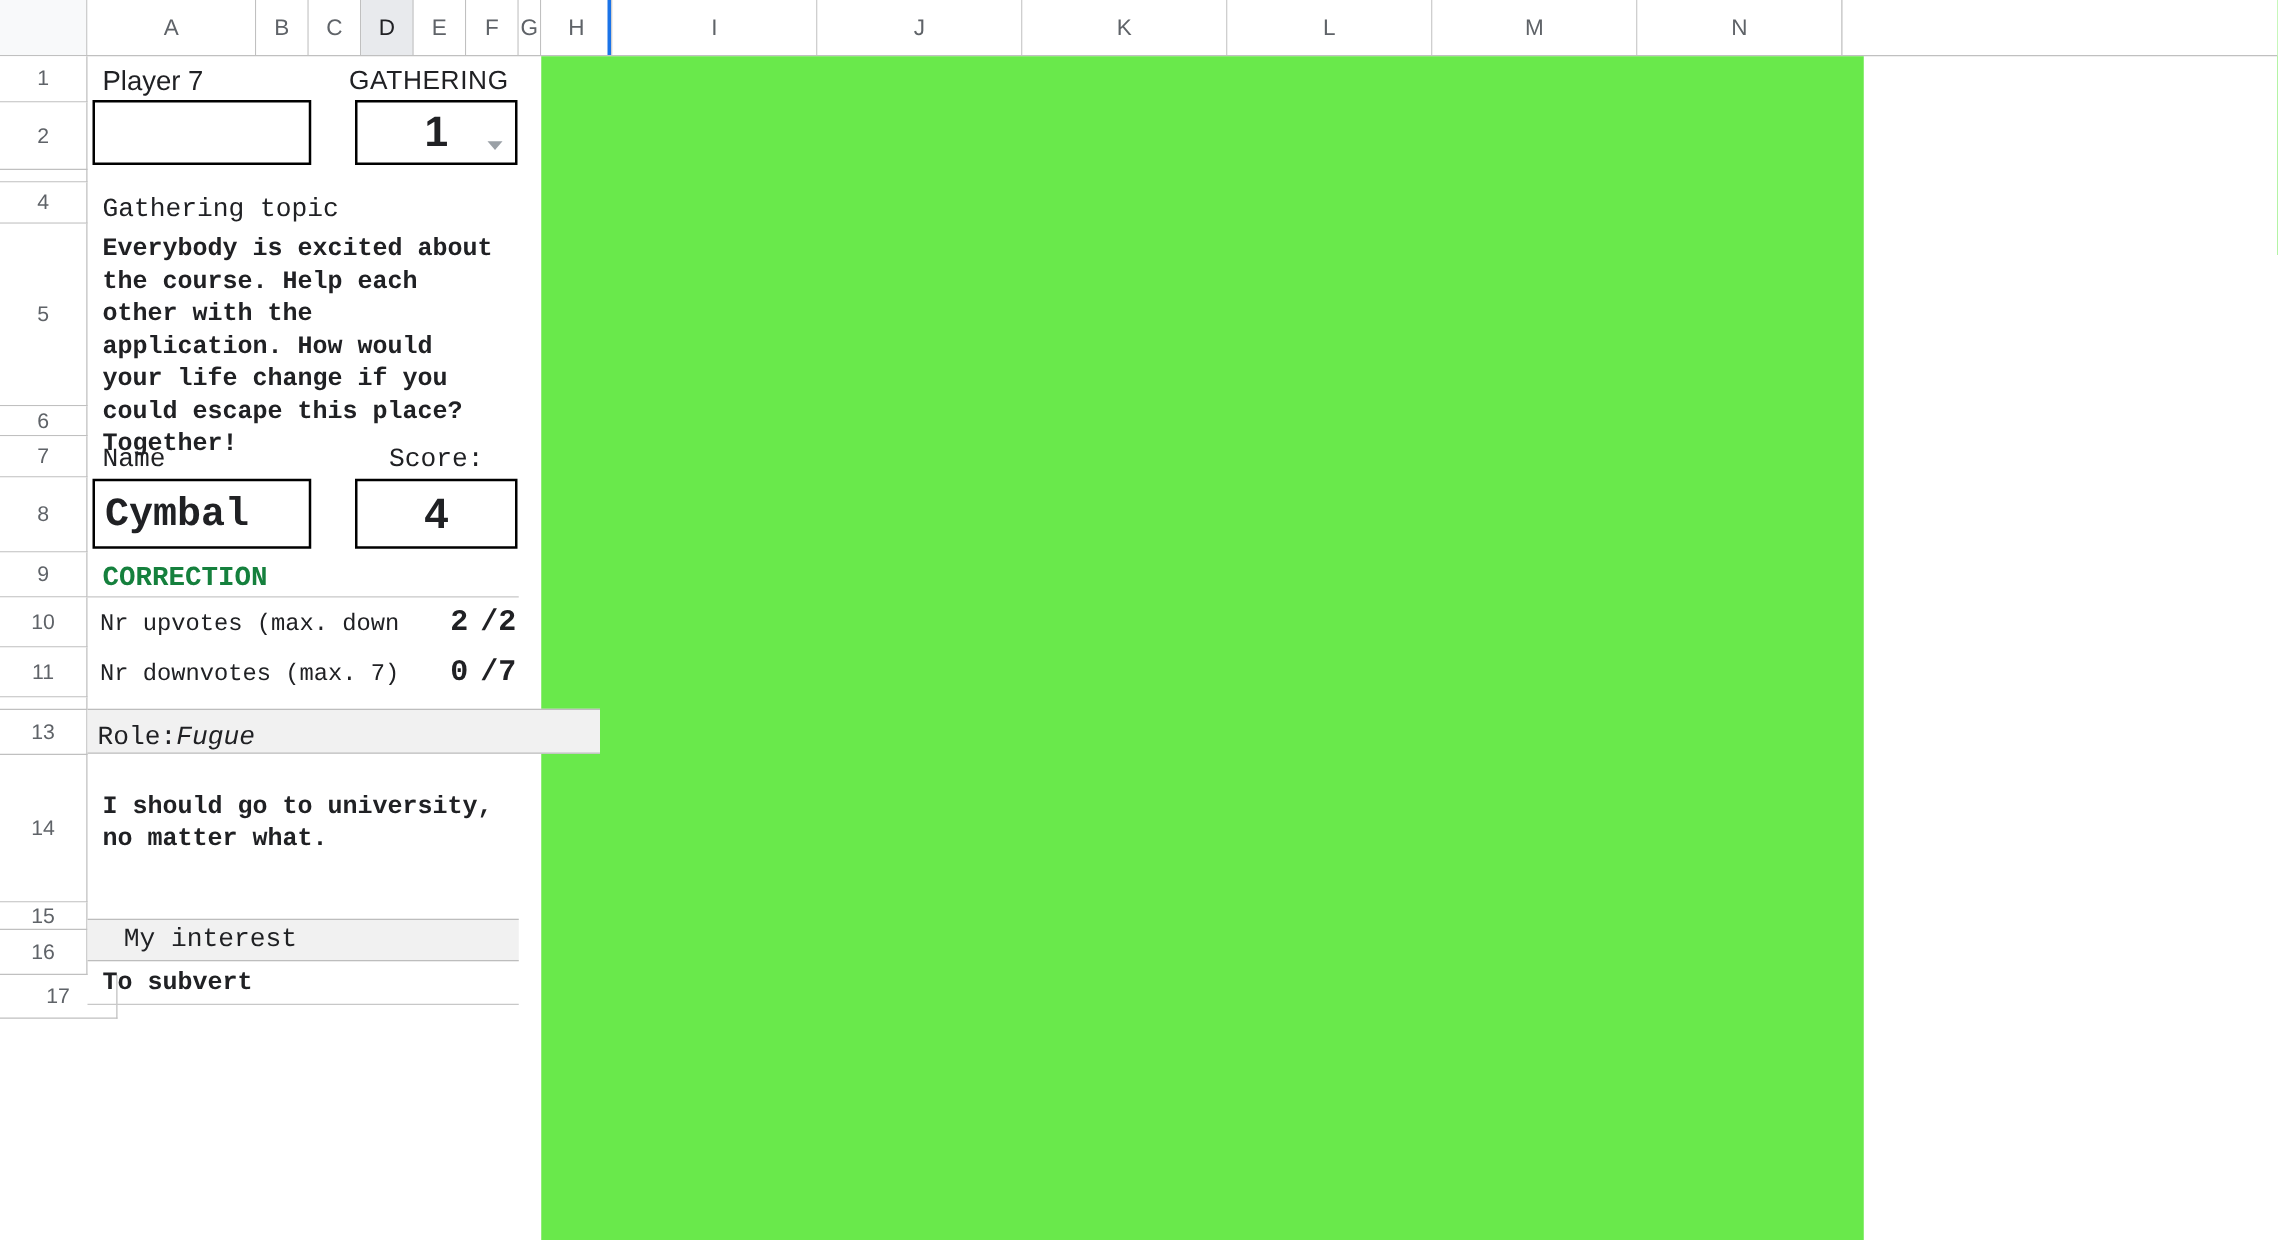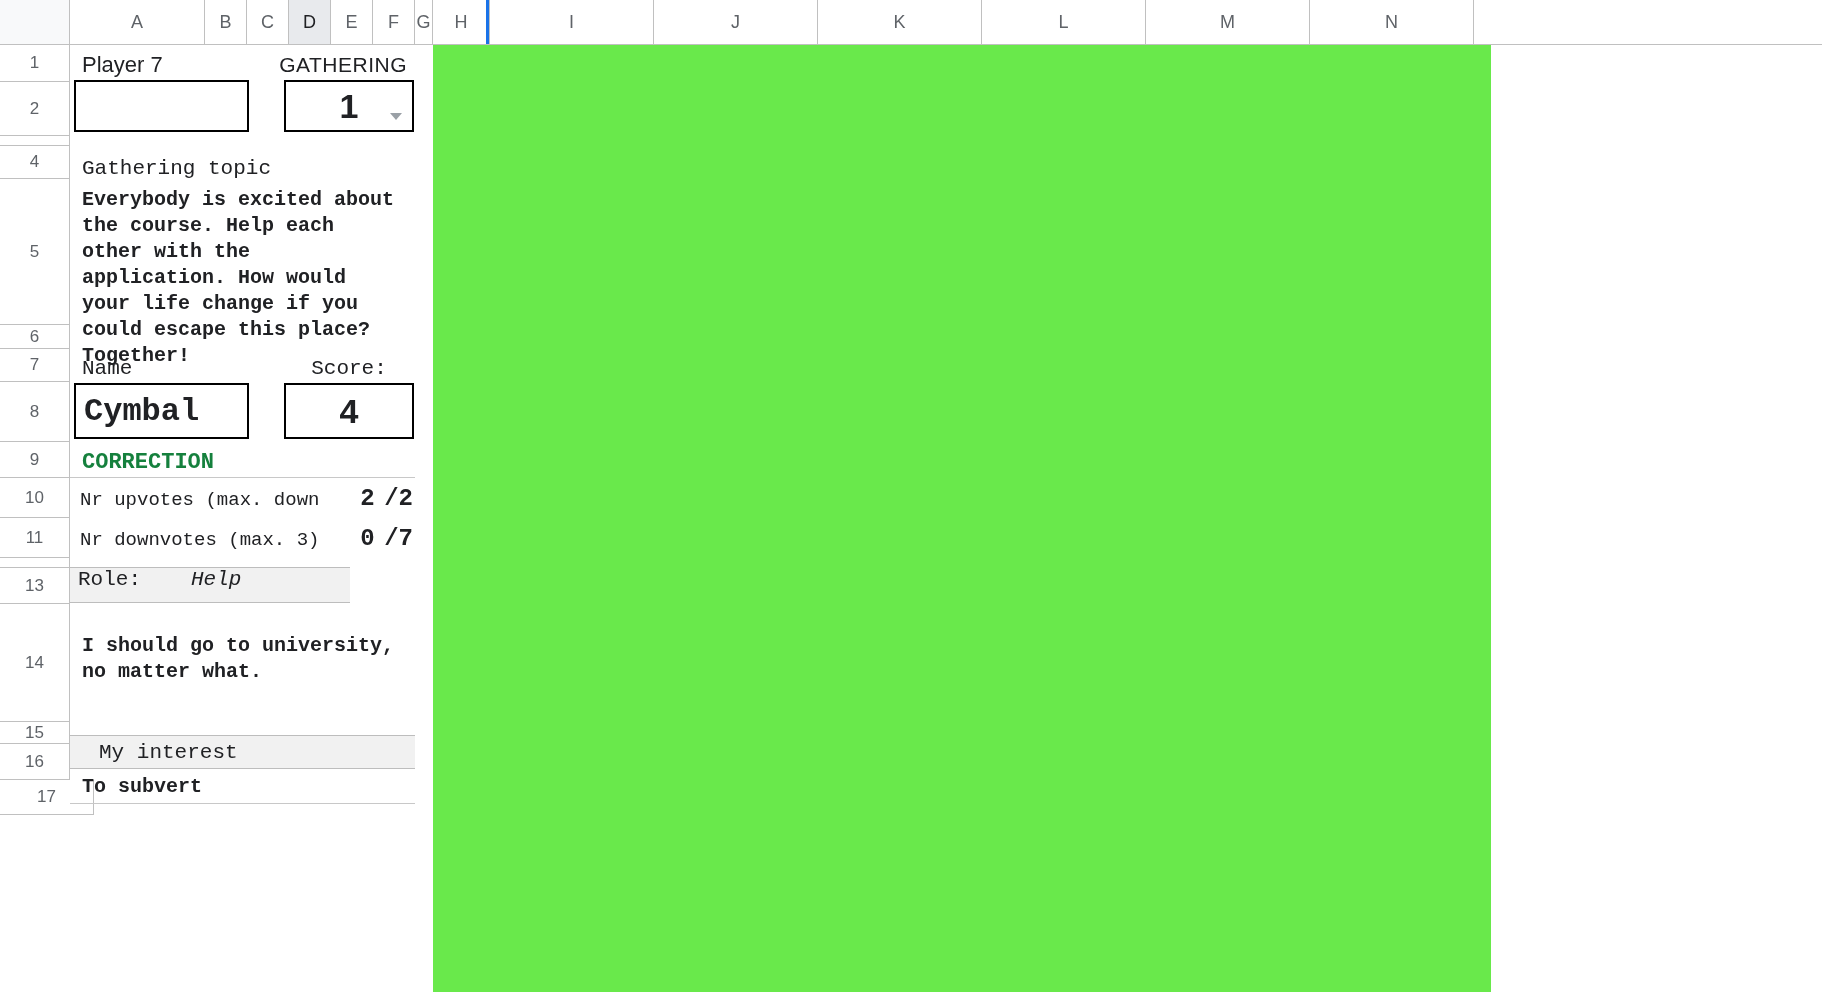--- a/index.html
+++ b/index.html
@@ -197,30 +197,30 @@
 
       <div class="vote-line" style="position:absolute; left:0; top:436px;">
         <span class="lbl">Nr upvotes (max. down</span>
         <span style="white-space:nowrap;">
           <span class="val" style="padding-right:6px;">2</span>
           <span class="max">/2</span>
         </span>
       </div>
 
       <div class="vote-line" style="position:absolute; left:0; top:476px;">
-        <span class="lbl">Nr downvotes (max. 3)</span>
+        <span class="lbl">Nr downvotes (max. 7)</span>
         <span style="white-space:nowrap;">
           <span class="val" style="padding-right:6px;">0</span>
           <span class="max">/7</span>
         </span>
       </div>
 
-      <div class="shade" style="position:absolute; left:0; top:522px; width:280px; height:36px; display:flex; align-items:flex-start; gap:50px; padding-left:8px;">
+      <div class="shade" style="position:absolute; left:0; top:522px; width:410px; height:36px; display:flex; align-items:flex-end; padding-left:8px;">
         <span style="font-family:'Courier New',monospace; font-size:21px;">Role:</span>
-        <span style="font-family:'Courier New',monospace; font-size:21px; font-style:italic;">Help</span>
+        <span style="font-family:'Courier New',monospace; font-size:21px; font-style:italic;">Fugue</span>
       </div>
 
       <div style="position:absolute; left:4px; top:584px; width:330px;" class="cell bold">
         <span style="font-size:20px;margin-top:12px;">I should go to university, no matter what.</span>
       </div>
 
       <div class="shade" style="position:absolute; left:0; top:690px; width:345px; height:34px; display:flex; align-items:center; padding-left:8px;">
         <span style="font-family:'Courier New',monospace; font-size:21px;margin-left:21px;">My interest</span>
       </div>
 

